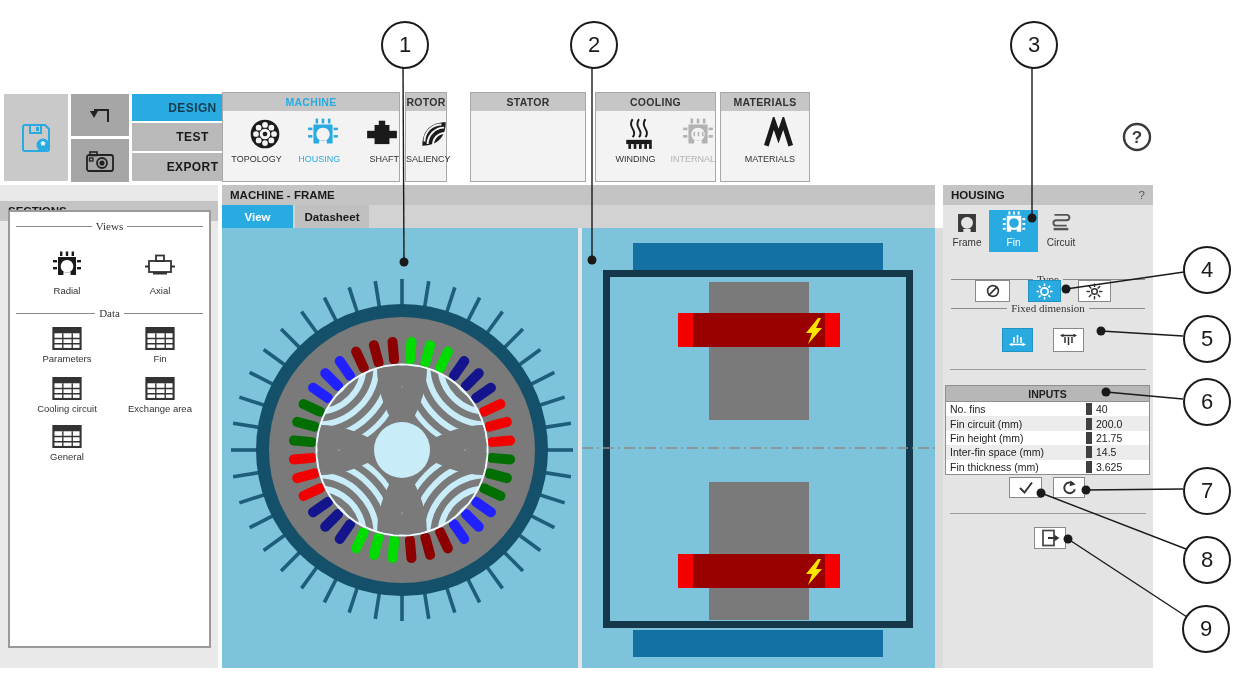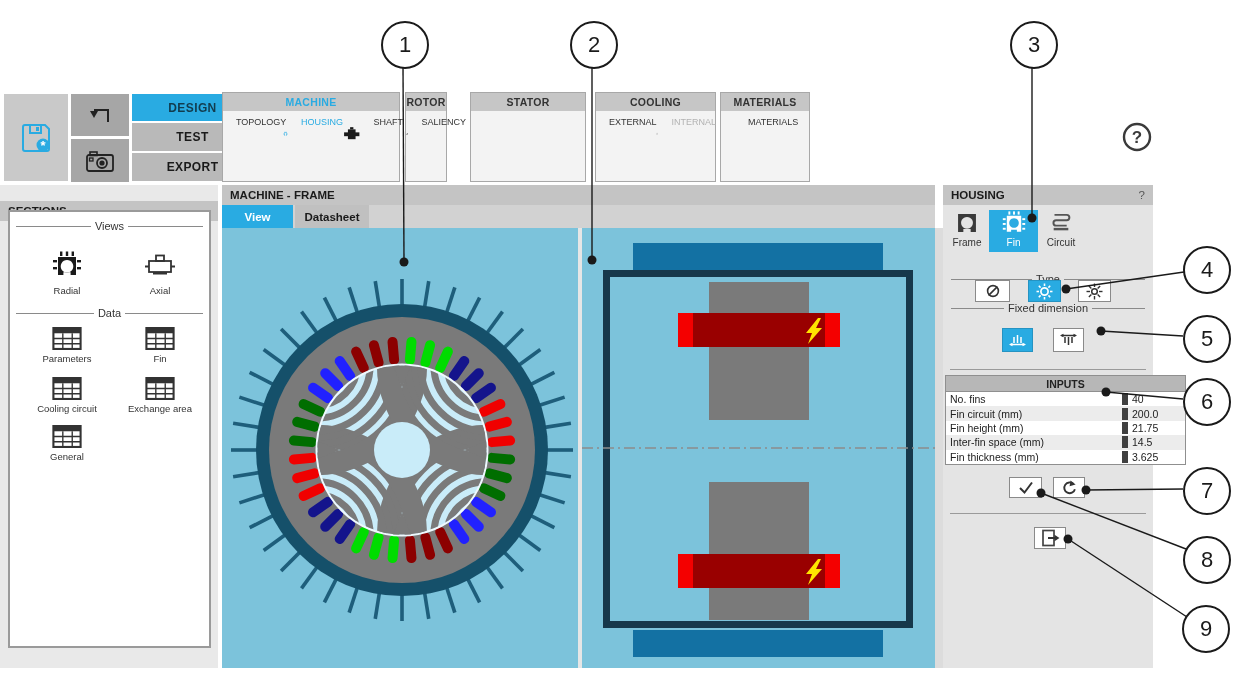--- a/index.html
+++ b/index.html
@@ -14,43 +14,43 @@
   #callout-overlay{position:absolute;left:0;top:0;z-index:35;pointer-events:none;}
   
   .tbtn{position:absolute;display:flex;align-items:center;justify-content:center;cursor:pointer;}
   .mode-btn{font-weight:bold;font-size:12px;letter-spacing:.4px;color:#1a1a1a;background:#b9b9b9;}
   .mode-btn.active{background:#29abe2;color:#123c4e;}
   .grp{position:absolute;top:92px;height:90px;background:#f3f3f3;border:1px solid #a8a8a8;box-sizing:border-box;}
   .grp-h{height:18px;background:#c6c6c6;display:flex;align-items:center;justify-content:center;
          font-size:10.5px;font-weight:bold;color:#333;letter-spacing:.3px;}
   .grp-h.active{color:#29abe2;}
   .grp-body{height:70px;display:flex;align-items:flex-start;justify-content:space-evenly;padding-top:6px;}
-  .ritem{display:flex;flex-direction:row;align-items:flex-start;gap:13px;width:60px;cursor:pointer;}
+  .ritem{display:flex;flex-direction:column;align-items:flex-end;gap:3px;width:60px;cursor:pointer;}
   .ritem .lbl{font-size:9px;color:#333;white-space:nowrap;}
   .ritem.active .lbl{color:#29abe2;}
   .ritem.disabled .lbl{color:#b2b2b2;}
   
   .bar{position:absolute;height:20px;background:#c4c4c4;display:flex;align-items:center;
        font-size:11.5px;font-weight:bold;color:#1a1a1a;padding:0 8px;box-sizing:border-box;}
-  .divider{display:flex;align-items:center;font-size:11px;color:#333;}
+  .divider{display:flex;align-items:center;font-size:11px;color:#333;font-family:Liberation Serif, serif;}
   .divider::before,.divider::after{content:"";flex:1;border-top:1px solid #8a8a8a;}
   .divider span{padding:0 4px;}
   .sq-item{position:absolute;display:flex;flex-direction:column;align-items:center;gap:3px;width:90px;cursor:pointer;}
   .sq-item .lbl{font-size:9.5px;color:#333;white-space:nowrap;}
   .tab{position:absolute;display:flex;align-items:center;justify-content:center;font-size:11.5px;
        font-weight:bold;color:#1a1a1a;background:#c0c0c0;cursor:pointer;}
   .tab.active{background:#29abe2;color:#fff;}
   .sbtn{position:absolute;background:#fff;border:1px solid #8a8a8a;box-sizing:border-box;
         display:flex;align-items:center;justify-content:center;cursor:pointer;}
   .sbtn.active{background:#29abe2;border-color:#2593c2;}
   .htab{position:absolute;display:flex;flex-direction:column;align-items:center;justify-content:flex-end;
         gap:2px;font-size:10px;color:#333;padding-bottom:4px;box-sizing:border-box;cursor:pointer;}
   .htab.active{background:#29abe2;color:#fff;}
   
-  .inputs-tbl{position:absolute;left:945px;top:375px;width:241px;border:1px solid #8f8f8f;
+  .inputs-tbl{position:absolute;left:945px;top:385px;width:205px;border:1px solid #8f8f8f;
               box-sizing:border-box;background:#fff;z-index:2;}
   .inputs-hdr{height:15px;background:#b7b7b7;border-bottom:1px solid #8f8f8f;display:flex;align-items:center;
               justify-content:center;font-size:10.5px;font-weight:bold;color:#222;}
   .irow{display:flex;height:14.4px;font-size:10.5px;color:#222;align-items:center;}
   .irow:nth-child(odd){background:#ececec;}
   .irow .k{flex:1;padding-left:4px;white-space:nowrap;overflow:hidden;}
   .irow .v{width:63px;border-left:6px solid #404040;padding-left:4px;box-sizing:border-box;}
   .hline{position:absolute;height:0;border-top:1px solid #9a9a9a;}
 </style>
 </head>
@@ -229,21 +229,21 @@
           </g>
           <rect x="4" y="21.5" width="24" height="4" fill="#1a1a1a"></rect>
           <g fill="#1a1a1a">
             <rect x="6" y="25.5" width="2.5" height="4.5"></rect>
               <rect x="11" y="25.5" width="2.5" height="4.5"></rect>
             <rect x="16" y="25.5" width="2.5" height="4.5"></rect>
               <rect x="21" y="25.5" width="2.5" height="4.5"></rect>
             <rect x="25.5" y="25.5" width="2.5" height="4.5"></rect>
           </g>
         </svg>
-        <span class="lbl">EXTERNAL</span>
+        <span class="lbl">WINDING</span>
       </div>
       <div class="ritem disabled">
         <svg width="34" height="34" viewBox="0 0 32 32">
           <g fill="#b2b2b2">
             <rect x="9" y="1.5" width="2.4" height="4.5"></rect>
               <rect x="14.8" y="1.5" width="2.4" height="4.5"></rect>
               <rect x="20.6" y="1.5" width="2.4" height="4.5"></rect>
             <rect x="2" y="10" width="4" height="2.4"></rect>
               <rect x="2" y="17" width="4" height="2.4"></rect>
             <rect x="26" y="10" width="4" height="2.4"></rect>

